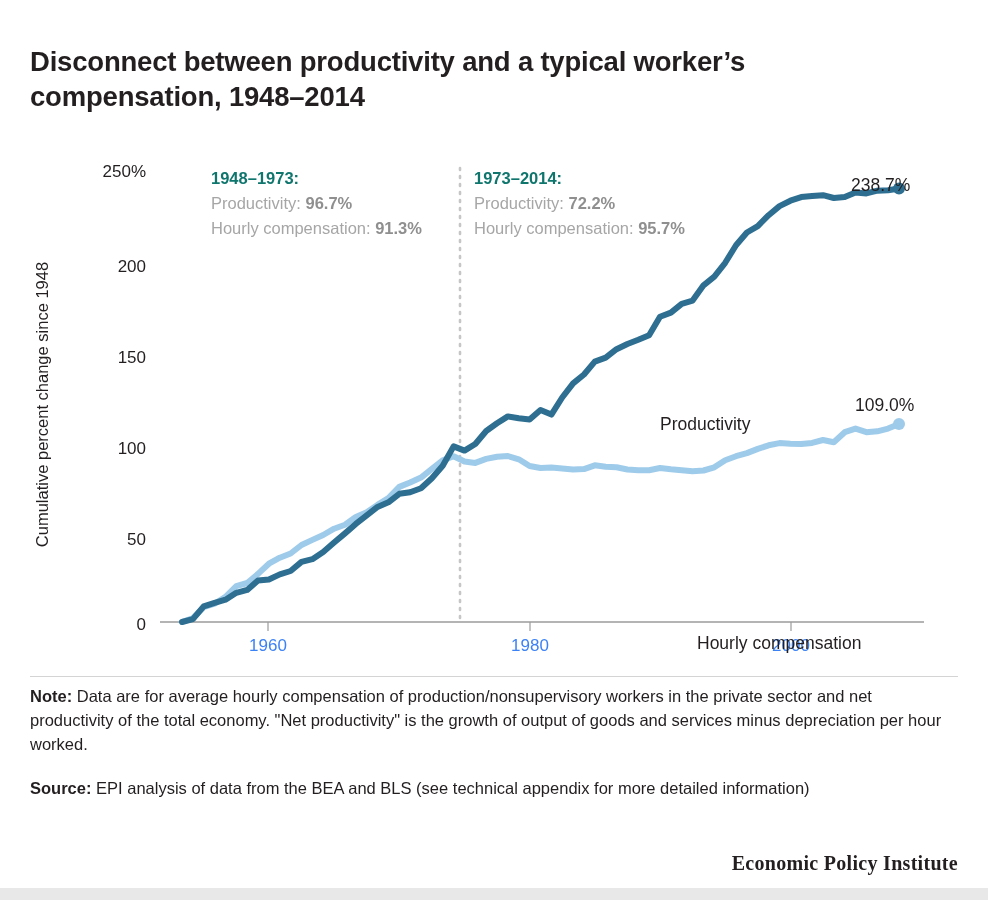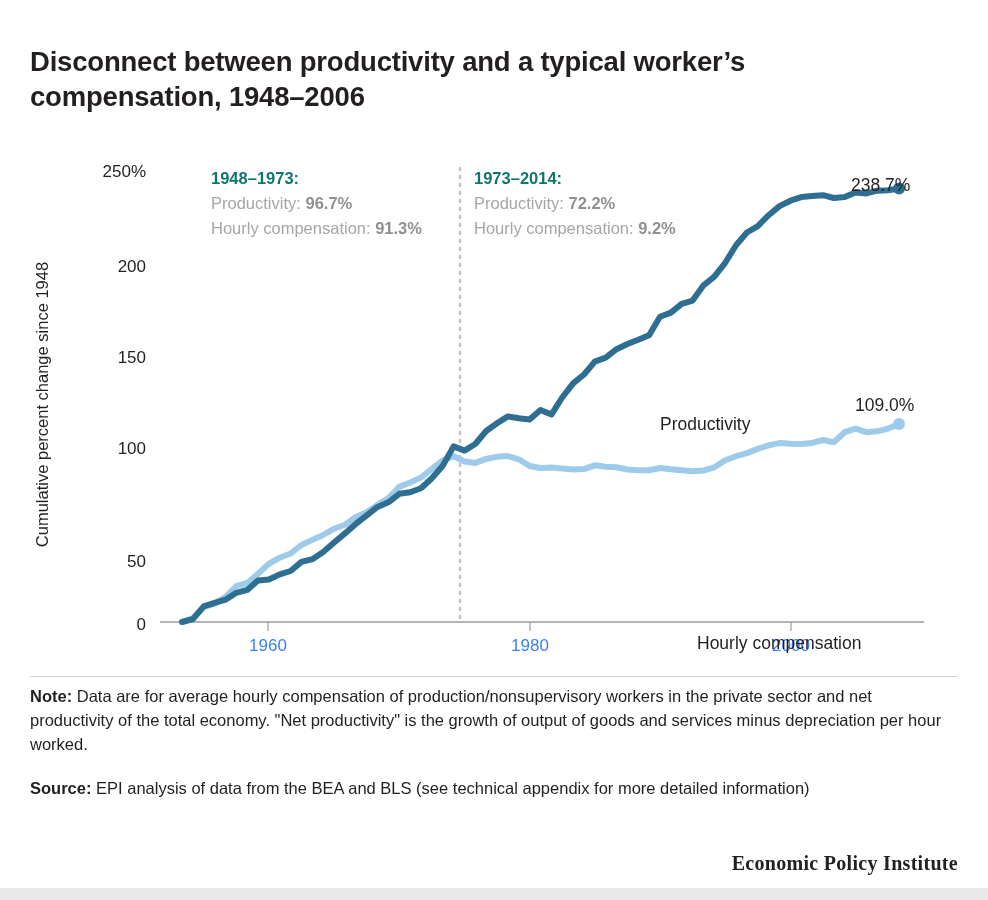--- a/index.html
+++ b/index.html
@@ -144,32 +144,32 @@
     height: 12px;
     background: #e8e8e8;
   }
   svg { display: block; }
 </style>
 </head>
 <body>
 
 <div class="page">
 
-  <div class="title">Disconnect between productivity and a typical worker’s compensation, 1948–2006</div>
+  <div class="title">Disconnect between productivity and a typical worker’s compensation, 1948–2014</div>
 
   <div class="chart-wrap">
 
     <div class="axis-title">Cumulative percent change since 1948</div>
 
     <div class="ytick-holder">
       <div class="ytick" style="top:13px;">250%</div>
       <div class="ytick" style="top:108px;">200</div>
       <div class="ytick" style="top:199px;">150</div>
       <div class="ytick" style="top:290px;">100</div>
-      <div class="ytick" style="top:403px;">50</div>
+      <div class="ytick" style="top:381px;">50</div>
       <div class="ytick" style="top:466px;">0</div>
     </div>
 
     <svg width="988" height="520">
 
       <line x1="160" y1="472" x2="924" y2="472" stroke="#9b9b9b" stroke-width="1.4"></line>
 
       <line x1="268" y1="472" x2="268" y2="481" stroke="#9b9b9b" stroke-width="1.2"></line>
       <line x1="530" y1="472" x2="530" y2="481" stroke="#9b9b9b" stroke-width="1.2"></line>
       <line x1="791" y1="472" x2="791" y2="481" stroke="#9b9b9b" stroke-width="1.2"></line>
@@ -195,21 +195,21 @@
 
   <div class="ann ann-1">
     <div class="hdr">1948–1973:</div>
     <div><span>Productivity: </span><b>96.7%</b></div>
     <div><span>Hourly compensation: </span><b>91.3%</b></div>
   </div>
 
   <div class="ann ann-2">
     <div class="hdr">1973–2014:</div>
     <div><span>Productivity: </span><b>72.2%</b></div>
-    <div><span>Hourly compensation: </span><b>9.2%</b></div>
+    <div><span>Hourly compensation: </span><b>95.7%</b></div>
   </div>
 
   <div class="divider"></div>
   <div class="footer">
     <p class="note"><b>Note:</b><span> Data are for average hourly compensation of production/nonsupervisory workers in the private sector and net productivity of the total economy. "Net productivity" is the growth of output of goods and services minus depreciation per hour worked.</span></p>
     <p class="source"><b>Source:</b><span> EPI analysis of data from the BEA and BLS (see technical appendix for more detailed information)</span></p>
   </div>
   <div class="brand">Economic Policy Institute</div>
   <div class="bottombar"></div>
 </div>

